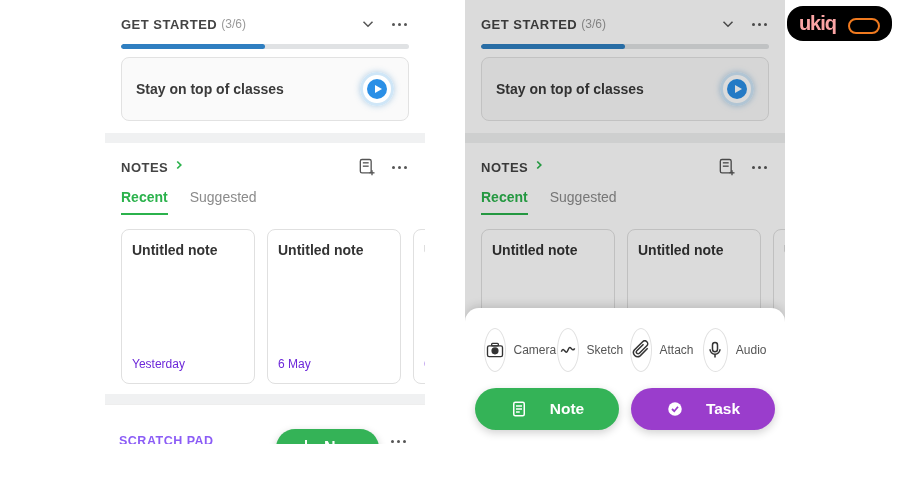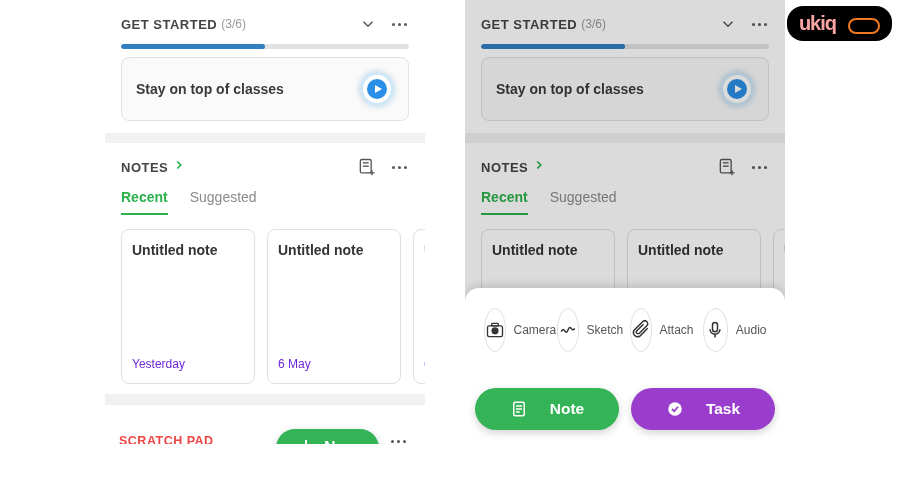--- a/index.html
+++ b/index.html
@@ -68,21 +68,21 @@
   .cards-row { display:flex; gap:12px; padding: 14px 16px 10px 16px; overflow:hidden; }
   .note-card {
     flex:0 0 134px; height:155px; border:1px solid #e0e0e0; border-radius:8px;
     background:#fff; padding:12px 10px; display:flex; flex-direction:column;
   }
   .note-title { font-size:14px; font-weight:700; color:#333; }
   .note-date { margin-top:auto; font-size:12px; color:#6d28d9; }
 
   
   .scratch-row { display:flex; align-items:center; padding: 10px 14px 2px 14px; border-top:1px solid #eee; background:#fff; }
-  .scratch-label { font-size:12.5px; font-weight:700; color:#ef4444; letter-spacing:.5px; }
+  .scratch-label { font-size:12.5px; font-weight:700; color:#8b5cf6; letter-spacing:.5px; }
   .new-btn {
     margin-left:auto; margin-right:6px; display:flex; align-items:center;
     gap:10px; background:#34b357; border-radius:24px; padding: 10px 22px;
     box-shadow: 0 3px 8px rgba(0,0,0,.2);
     margin-top: 14px;
   }
   .plus { width:16px; height:16px; position:relative; }
   .plus::before,.plus::after{content:"";position:absolute;background:#fff;}
   .plus::before{left:7px;top:0;width:2px;height:16px;}
   .plus::after{top:7px;left:0;height:2px;width:16px;}
@@ -104,21 +104,20 @@
   .tool-row { display:flex; justify-content:space-around; padding:4px 4px 10px 4px; }
   .tool { display:flex; flex-direction:row; align-items:center; gap:8px; width:64px; }
   .tool-circ { width:44px; height:44px; border-radius:50%; border:1px solid #e1e1e1;
     display:flex; align-items:center; justify-content:center; color:#444; }
   .tool-label { font-size:12px; color:#555; }
   .compose-row { display:flex; gap:12px; margin-top:6px; }
   .compose-btn {
     flex:1; display:flex; align-items:center; justify-content:center; gap:22px;
     border-radius:26px; padding:12px 0; color:#fff; font-size:15.5px; font-weight:600;
     box-shadow:0 3px 8px rgba(0,0,0,.18);
-    margin-top:20px;
   }
   .compose-note { background:#34b357; }
   .compose-task { background:#9a3dcc; }
   .ico { width:18px; height:18px; }
 
   
   .logo-badge {
     position:absolute; top:6px; right:8px; z-index:30;
     background:#000; border-radius:16px; padding:6px 12px;
     display:flex; align-items:center;

